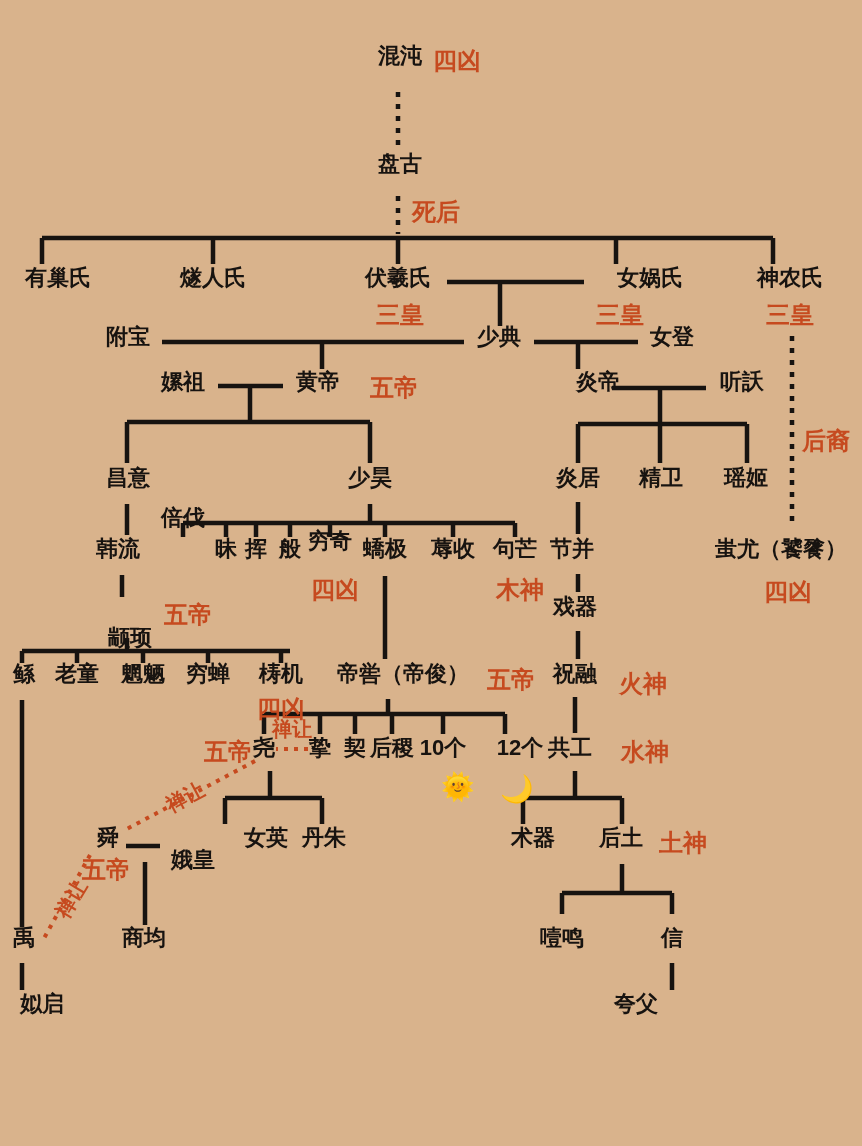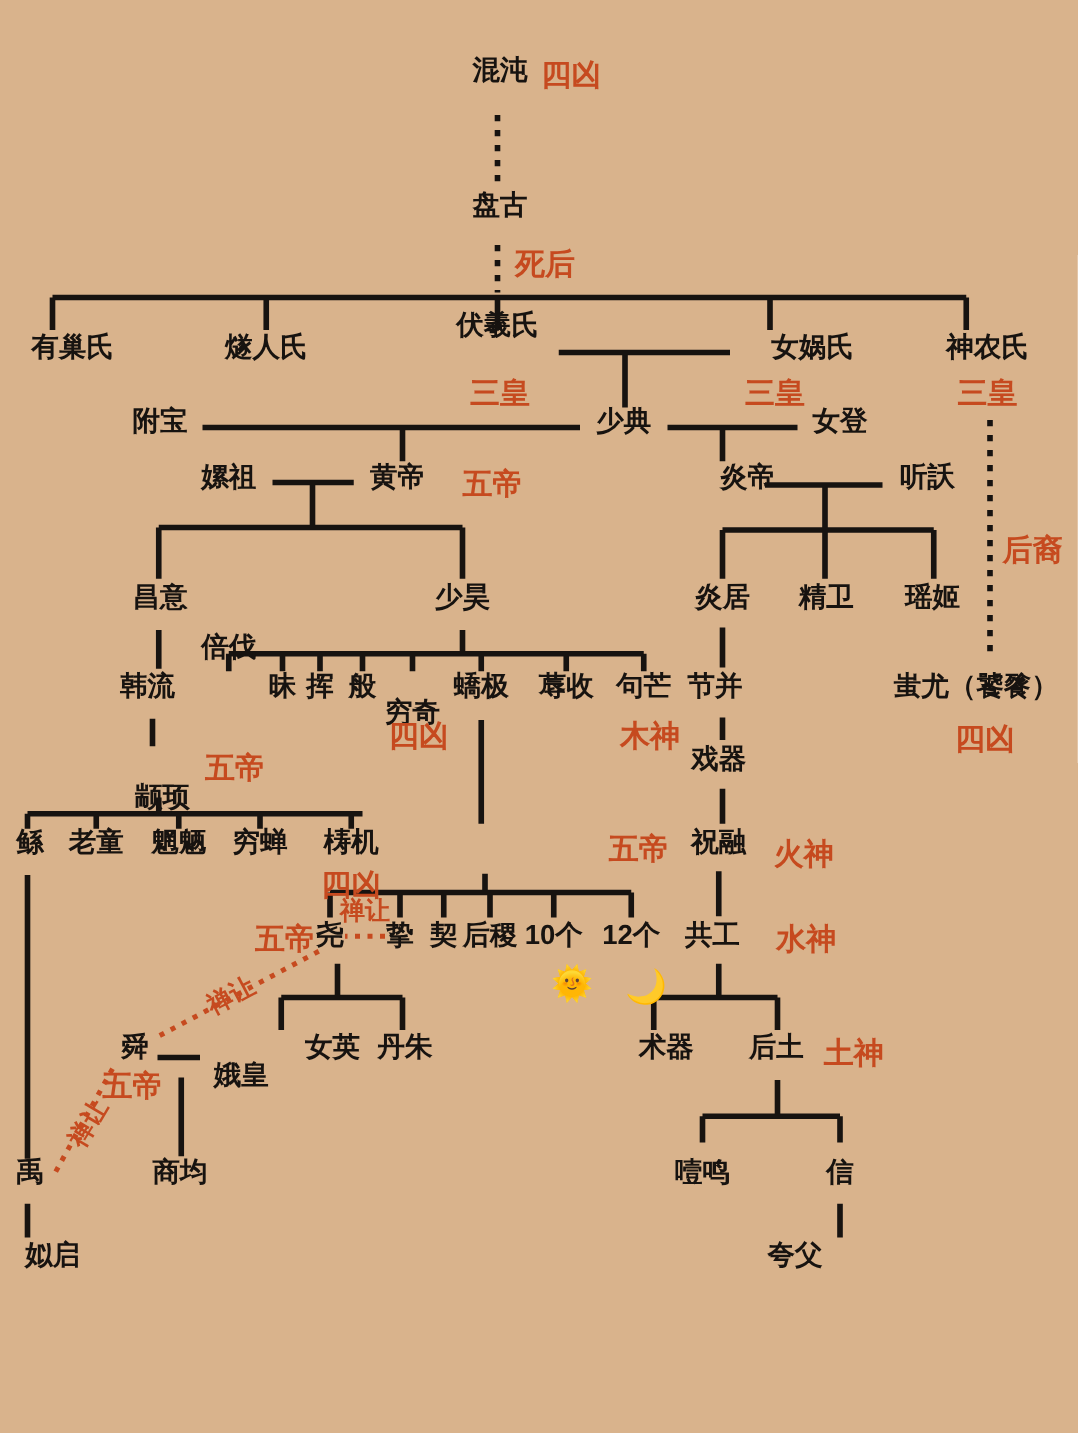--- a/index.html
+++ b/index.html
@@ -80,21 +80,21 @@
       M90 855 L42 942"></path>
   </svg>
 
   <div class="n" style="left:400px;top:44px">混沌</div>
   <div class="r" style="left:457px;top:48px">四凶</div>
   <div class="n" style="left:400px;top:152px">盘古</div>
   <div class="r" style="left:436px;top:199px">死后</div>
 
   <div class="n" style="left:58px;top:266px">有巢氏</div>
   <div class="n" style="left:213px;top:266px">燧人氏</div>
-  <div class="n" style="left:398px;top:248px">伏羲氏</div>
+  <div class="n" style="left:398px;top:266px">伏羲氏</div>
   <div class="n" style="left:650px;top:266px">女娲氏</div>
   <div class="n" style="left:790px;top:266px">神农氏</div>
   <div class="r" style="left:400px;top:302px">三皇</div>
   <div class="r" style="left:620px;top:302px">三皇</div>
   <div class="r" style="left:790px;top:302px">三皇</div>
   <div class="r" style="left:826px;top:428px">后裔</div>
 
   <div class="n" style="left:128px;top:325px">附宝</div>
   <div class="n" style="left:499px;top:325px">少典</div>
   <div class="n" style="left:672px;top:325px">女登</div>
@@ -109,52 +109,53 @@
   <div class="n" style="left:370px;top:466px">少昊</div>
   <div class="n" style="left:578px;top:466px">炎居</div>
   <div class="n" style="left:661px;top:466px">精卫</div>
   <div class="n" style="left:746px;top:466px">瑶姬</div>
 
   <div class="n" style="left:118px;top:537px">韩流</div>
   <div class="n" style="left:183px;top:506px">倍伐</div>
   <div class="n" style="left:226px;top:537px">昧</div>
   <div class="n" style="left:256px;top:537px">挥</div>
   <div class="n" style="left:290px;top:537px">般</div>
-  <div class="n" style="left:330px;top:558px">穷奇</div>
+  <div class="n" style="left:330px;top:529px">穷奇</div>
   <div class="n" style="left:385px;top:537px">蟜极</div>
   <div class="n" style="left:453px;top:537px">蓐收</div>
   <div class="n" style="left:515px;top:537px">句芒</div>
   <div class="n" style="left:572px;top:537px">节并</div>
   <div class="n" style="left:781px;top:537px">蚩尤（饕餮）</div>
   <div class="r" style="left:335px;top:577px">四凶</div>
   <div class="r" style="left:520px;top:577px">木神</div>
   <div class="r" style="left:788px;top:579px">四凶</div>
 
   <div class="n" style="left:130px;top:626px">颛顼</div>
   <div class="r" style="left:188px;top:602px">五帝</div>
   <div class="n" style="left:575px;top:595px">戏器</div>
 
   <div class="n" style="left:24px;top:662px">鲧</div>
   <div class="n" style="left:77px;top:662px">老童</div>
   <div class="n" style="left:143px;top:662px">魍魉</div>
   <div class="n" style="left:208px;top:662px">穷蝉</div>
   <div class="n" style="left:281px;top:662px">梼机</div>
   <div class="r" style="left:281px;top:696px">四凶</div>
+  <div class="n" style="left:403px;top:662px">帝喾（帝俊）</div>
   <div class="r" style="left:511px;top:667px">五帝</div>
   <div class="n" style="left:575px;top:662px">祝融</div>
   <div class="r" style="left:643px;top:671px">火神</div>
 
   <div class="r" style="left:228px;top:739px">五帝</div>
   <div class="n" style="left:264px;top:736px">尧</div>
   <div class="r s" style="left:292px;top:718px">禅让</div>
   <div class="n" style="left:320px;top:736px">挚</div>
   <div class="n" style="left:355px;top:736px">契</div>
   <div class="n" style="left:392px;top:736px">后稷</div>
   <div class="n" style="left:443px;top:736px">10个</div>
-  <div class="n" style="left:505px;top:736px">12个</div>
+  <div class="n" style="left:520px;top:736px">12个</div>
   <div class="n" style="left:570px;top:736px">共工</div>
   <div class="r" style="left:645px;top:739px">水神</div>
   <div class="ic" style="left:458px;top:774px">🌞</div>
   <div class="ic" style="left:517px;top:776px">🌙</div>
   <div class="r s" style="left:185px;top:786px;transform:translateX(-50%) rotate(-28deg)">禅让</div>
 
   <div class="n" style="left:108px;top:826px">舜</div>
   <div class="r" style="left:106px;top:857px">五帝</div>
   <div class="n" style="left:193px;top:848px">娥皇</div>
   <div class="n" style="left:266px;top:826px">女英</div>

